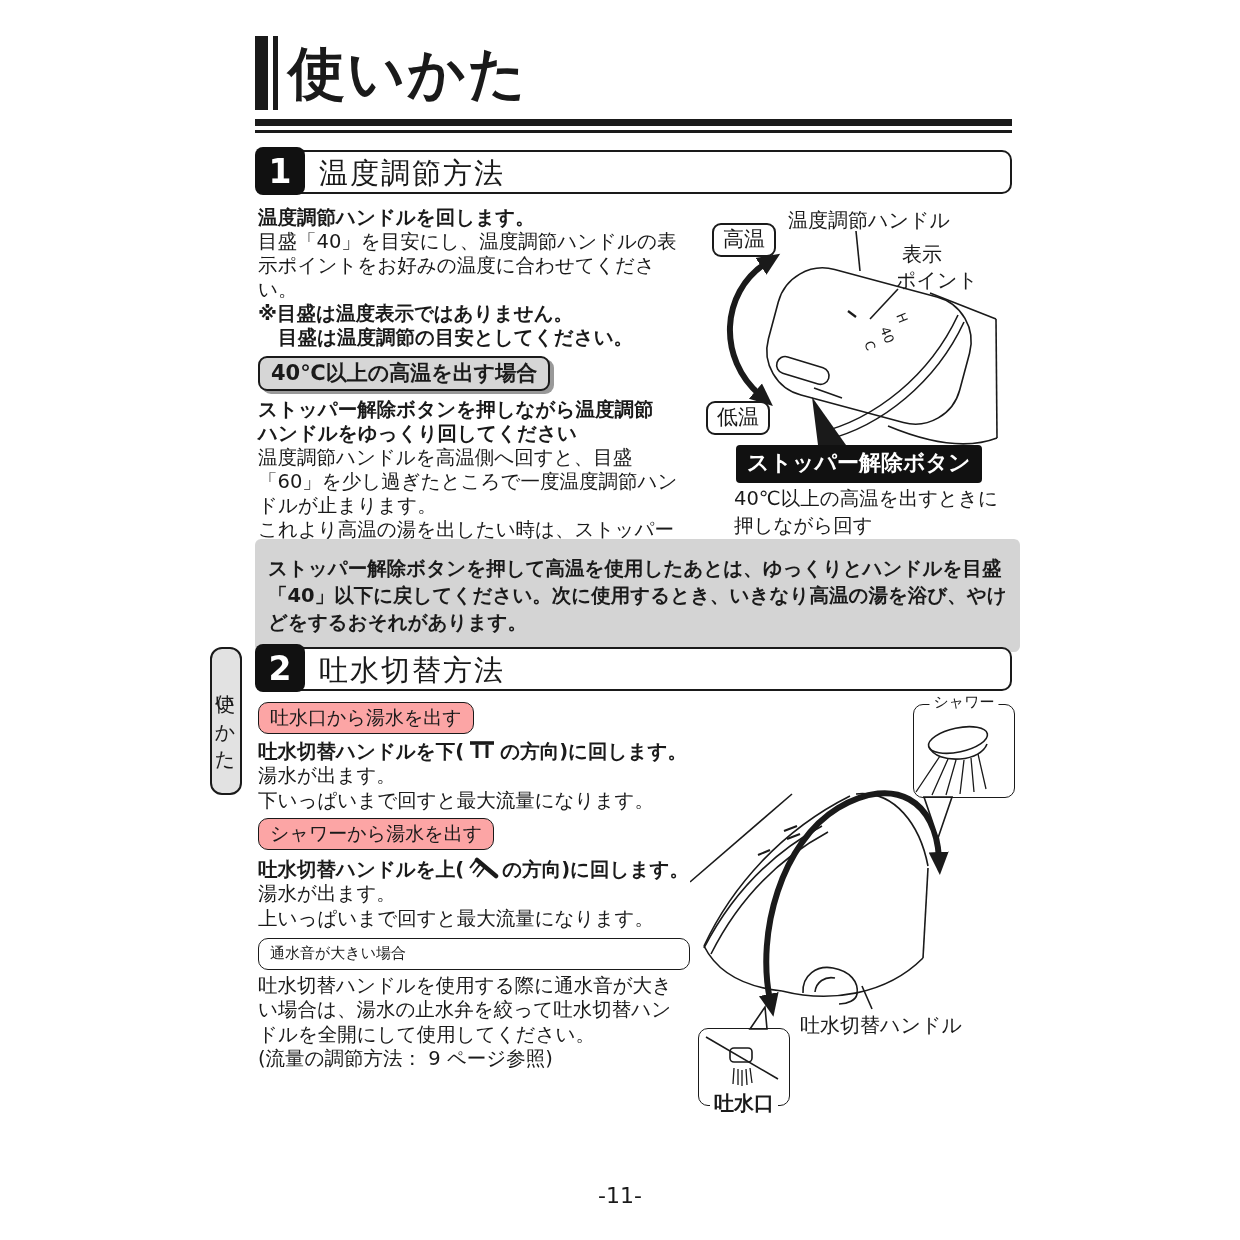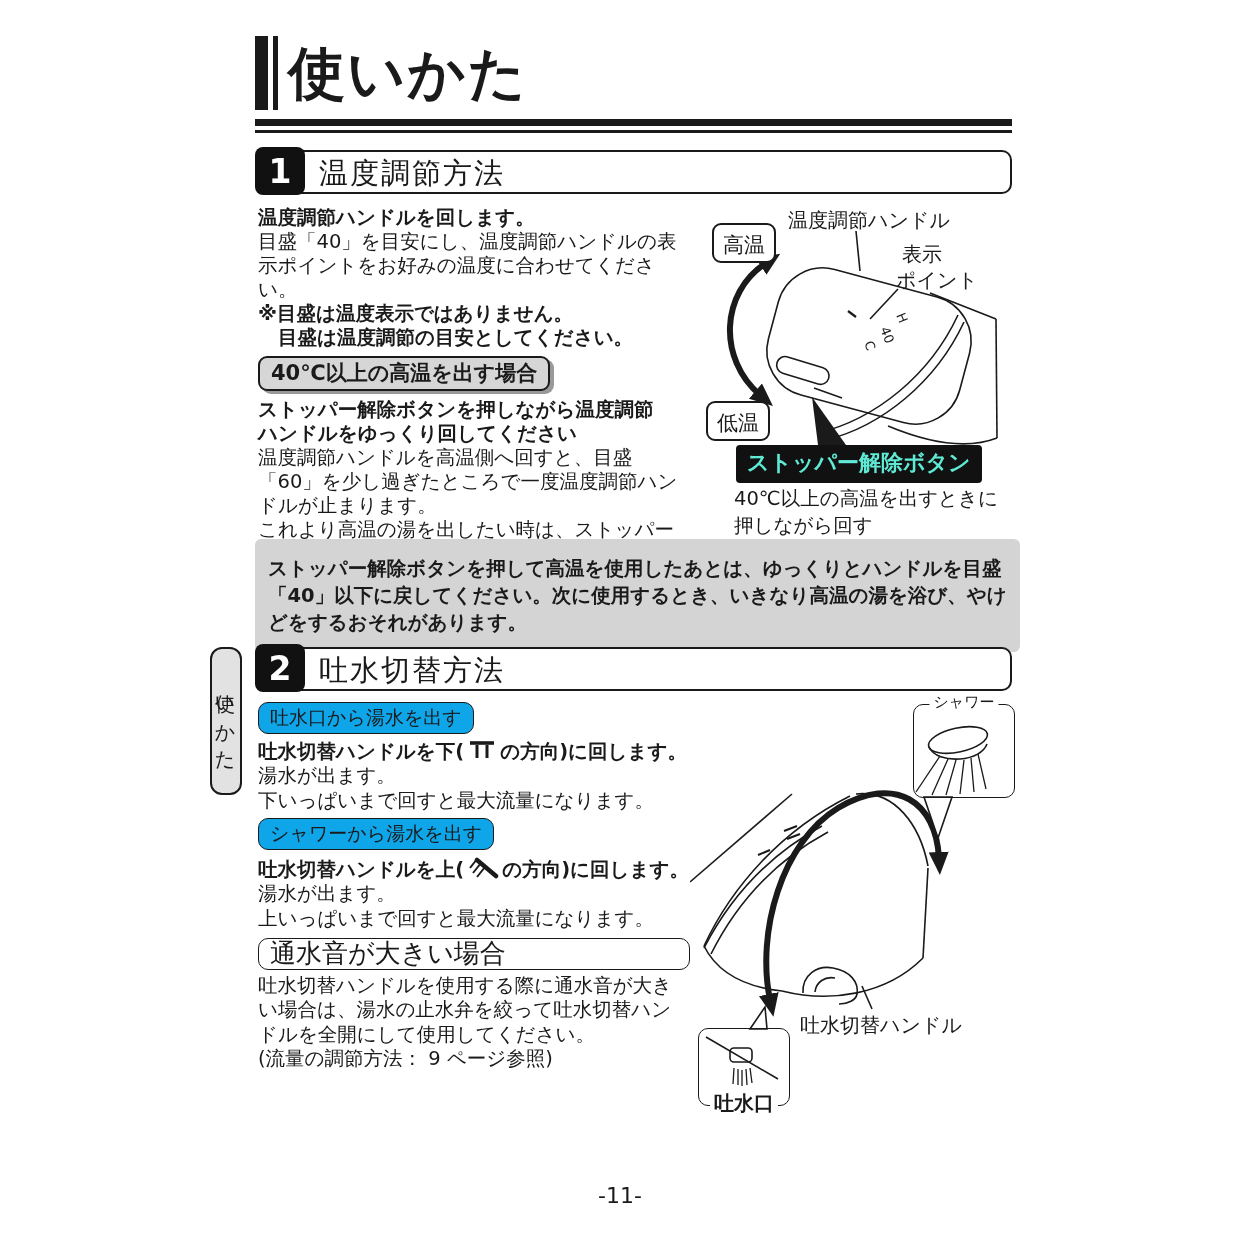--- a/index.html
+++ b/index.html
@@ -36,37 +36,37 @@
   .caution{position:absolute;left:255px;top:539px;width:765px;box-sizing:border-box;background:#d4d4d4;
            border-radius:6px;padding:16px 13px;font-size:19.5px;font-weight:bold;line-height:27px;}
 
   .side-tab{position:absolute;left:210px;top:647px;width:32px;height:148px;background:#e2e2e2;
             border:2px solid #1a1a1a;border-radius:12px;display:flex;align-items:center;justify-content:center;
             writing-mode:vertical-rl;font-size:20px;letter-spacing:4px;box-sizing:border-box;}
 
   .s2-col{position:absolute;left:258px;top:697px;width:432px;font-size:19.5px;line-height:24.5px;}
   .s2-col p{margin:0;}
   .nowrap{white-space:nowrap;}
-  .label-box{display:inline-block;background:#0ea5e9;border:1.5px solid #1a1a1a;border-radius:10px;
+  .label-box{display:inline-block;background:#fca5a5;border:1.5px solid #1a1a1a;border-radius:10px;
              padding:2px 11px 3px;font-size:19px;margin:5px 0 5px;}
-  .label-box.white{background:#fff;display:block;width:100%;box-sizing:border-box;font-size:26px;margin:7px 0 4px;}
+  .label-box.white{background:#fff;display:block;width:100%;box-sizing:border-box;font-size:15px;margin:7px 0 4px;}
   .dir-icon{vertical-align:-3px;margin:0 3px;}
   .warning-row{display:flex;gap:11px;margin:8px 0 5px;}
   .warn-badge{flex:0 0 auto;width:104px;height:40px;background:#111;border-radius:7px;color:#fff;
               display:flex;align-items:center;justify-content:center;gap:6px;font-size:23px;font-weight:bold;margin-top:2px;}
   .warn-text{width:320px;font-weight:bold;line-height:26px;font-size:19.5px;}
 
   
   .diag{position:absolute;}
   #diag1{left:690px;top:205px;width:350px;height:332px;}
   #diag2{left:690px;top:690px;width:350px;height:460px;}
   .diag svg{position:absolute;left:0;top:0;}
   .dlabel{position:absolute;font-size:20px;white-space:nowrap;}
-  .tag{position:absolute;border:2px solid #1a1a1a;border-radius:9px;font-size:21px;padding:6px 9px 2px;background:#fff;white-space:nowrap;}
-  .black-tag{position:absolute;background:#111;color:#5eead4;font-weight:bold;font-size:22px;
+  .tag{position:absolute;border:2px solid #1a1a1a;border-radius:9px;font-size:21px;padding:0 9px 2px;background:#fff;white-space:nowrap;}
+  .black-tag{position:absolute;background:#111;color:#ffffff;font-weight:bold;font-size:22px;
              padding:3px 11px 5px;border-radius:4px;white-space:nowrap;}
   .dcap{position:absolute;font-size:19.5px;white-space:nowrap;}
   .obox{position:absolute;border:1.6px solid #1a1a1a;border-radius:10px;}
   .obox-label{position:absolute;left:50%;transform:translateX(-50%);background:#fff;padding:0 4px;
               font-size:15px;white-space:nowrap;}
   .obox-label.top{top:-12px;}
   .obox-label.bottom{bottom:-12px;font-weight:bold;font-size:20px;}
 
   .page-number{position:absolute;left:0;top:1183px;width:100%;text-align:center;font-size:22px;}
 </style>

